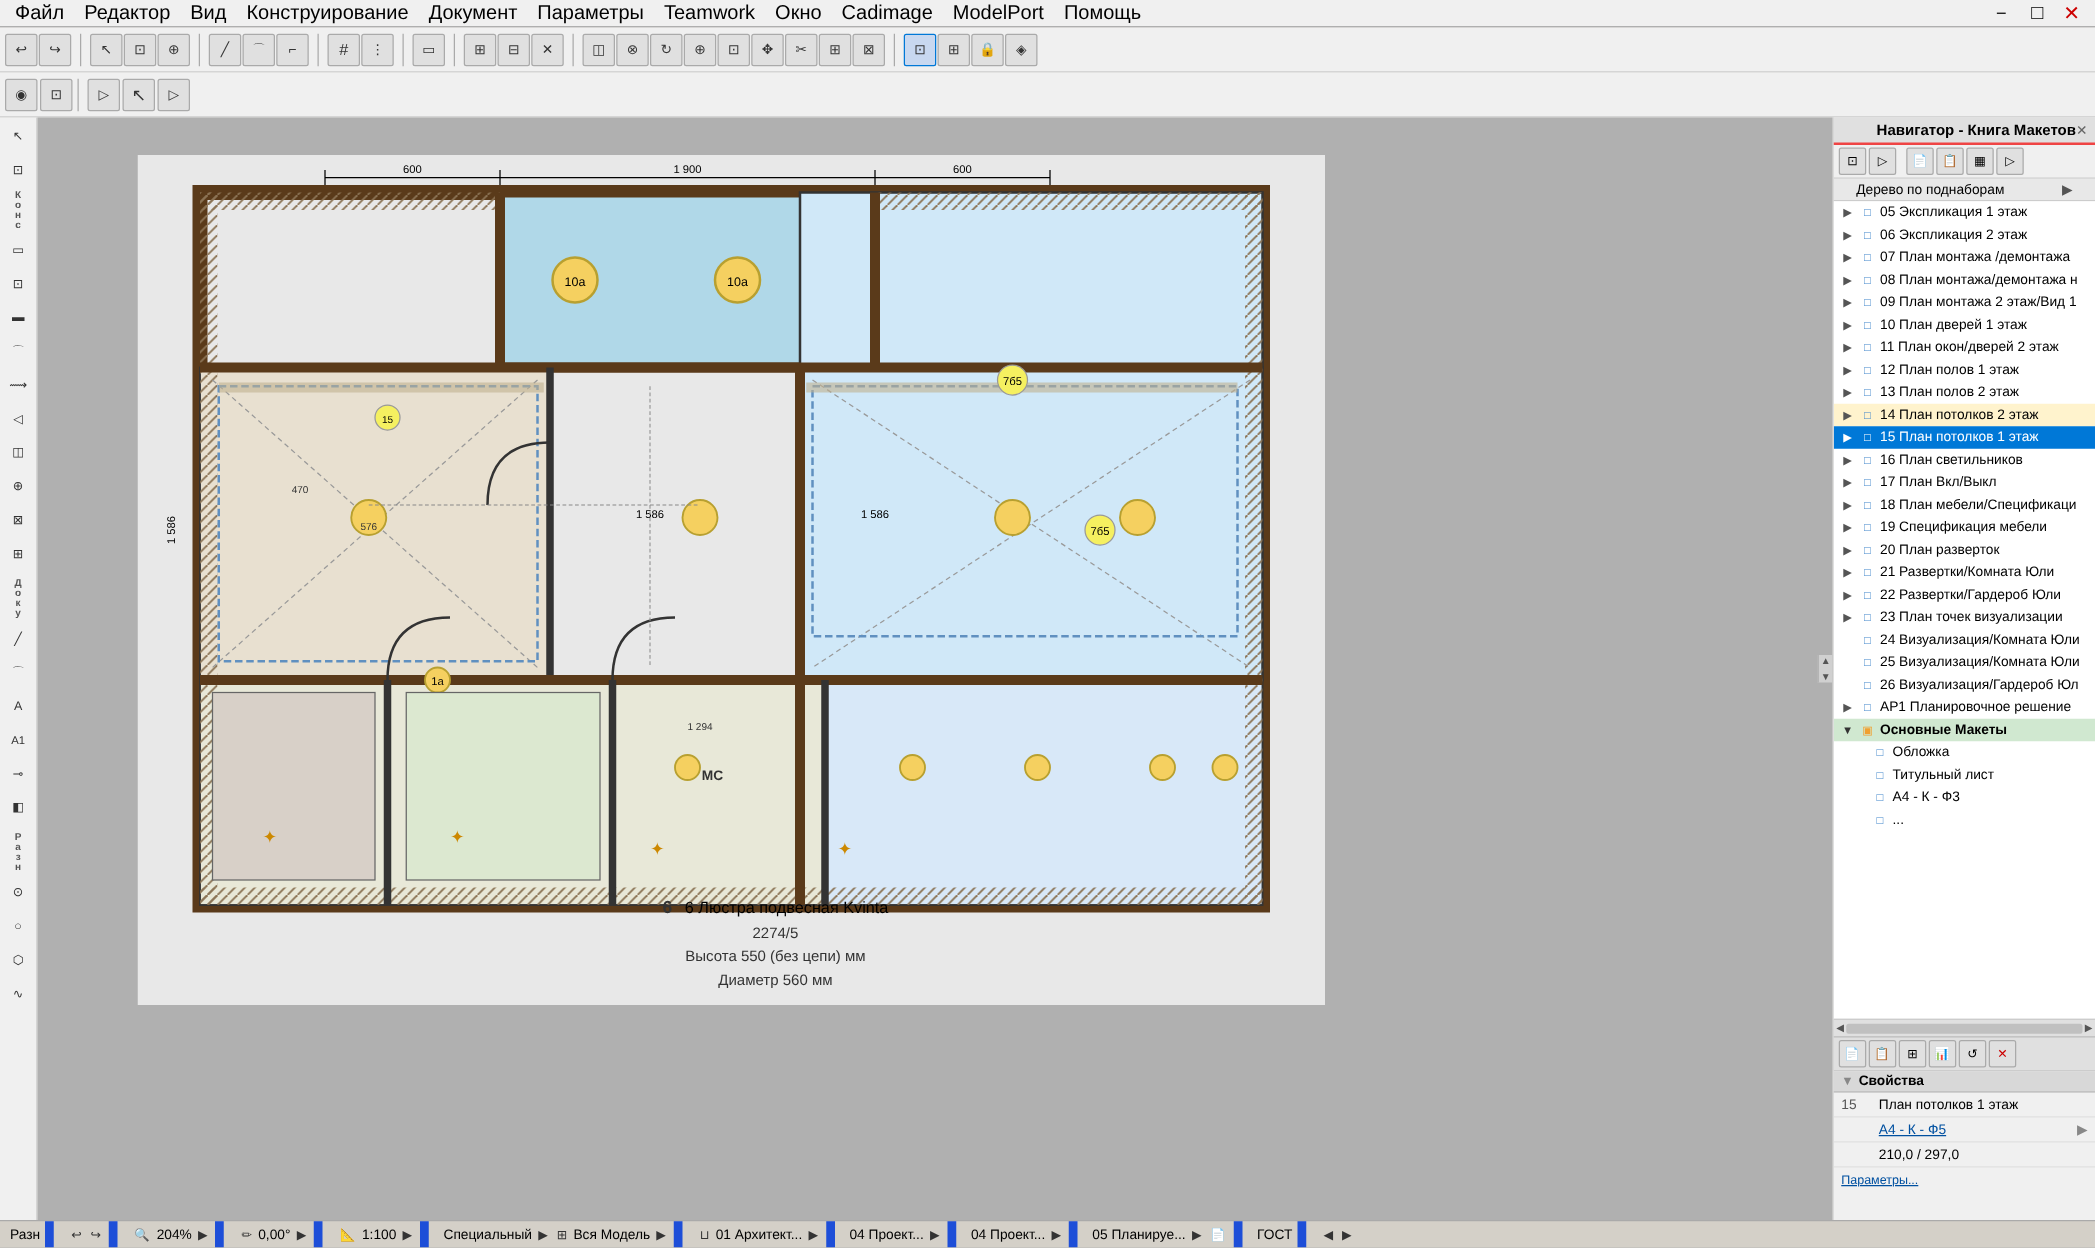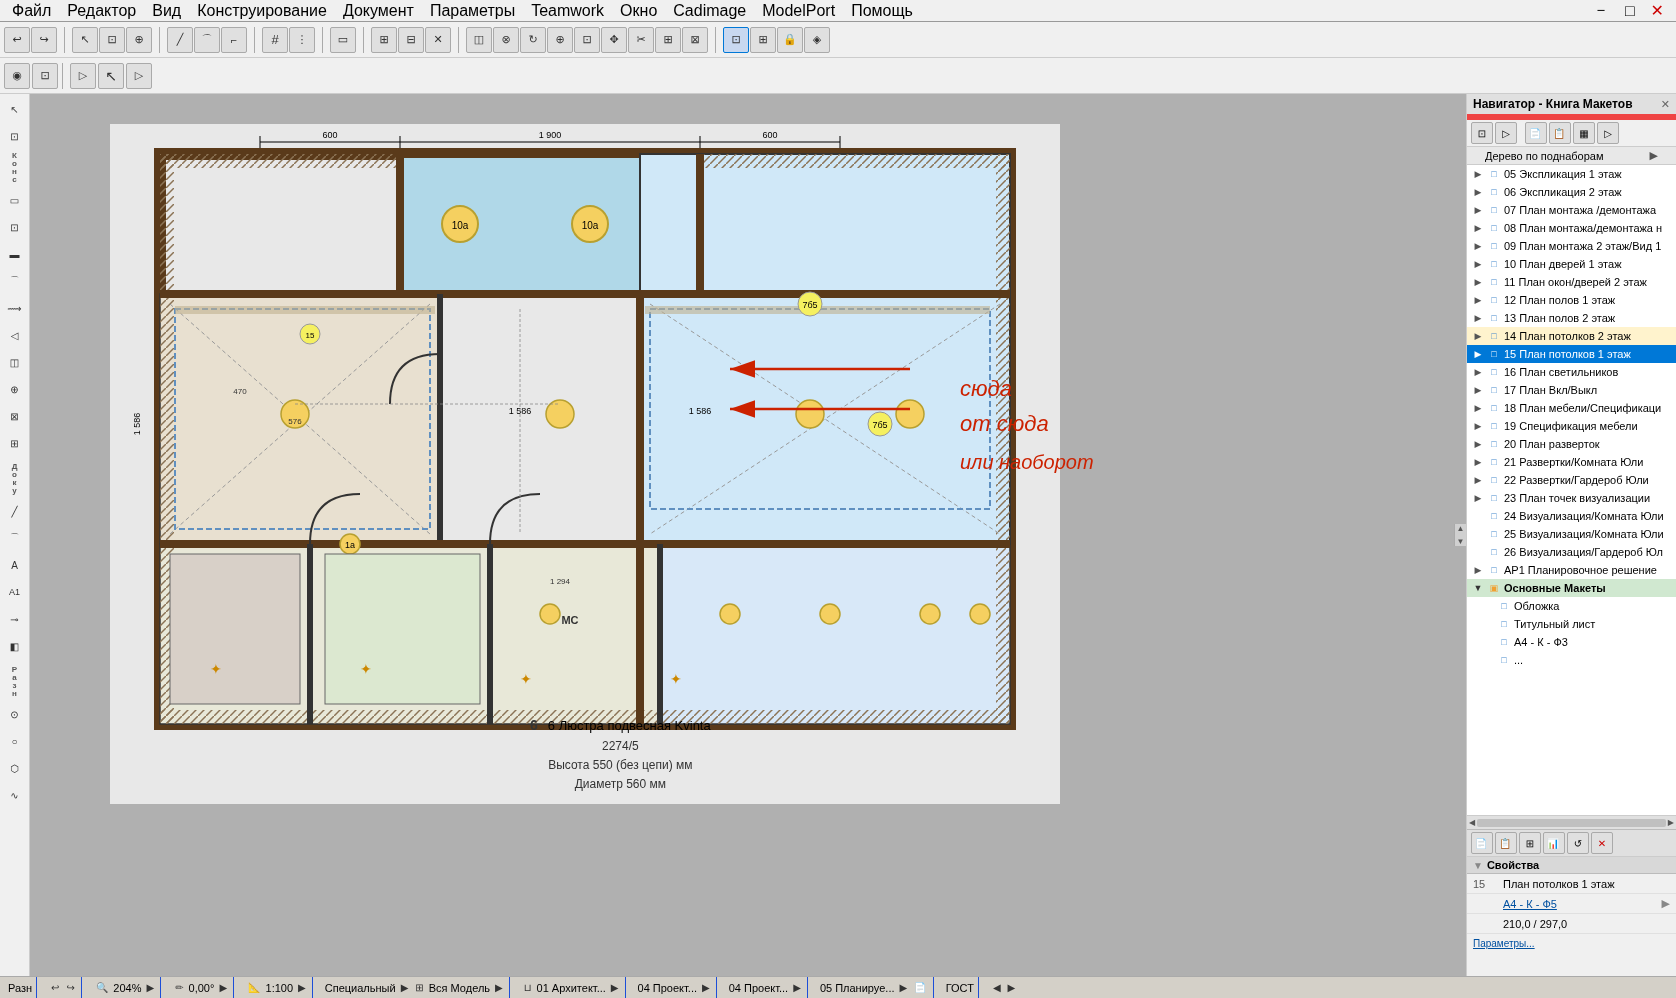--- a/index.html
+++ b/index.html
@@ -103,25 +103,25 @@
     
     #right-panel {
       width: 210px;
       background: #f0f0f0;
       border-left: 1px solid #ccc;
       display: flex;
       flex-direction: column;
     }
     #navigator-header {
       background: #e0e0e0;
-      border-bottom: 6px solid #ef4444;
+      border-bottom: 2px solid #ef4444;
       padding: 3px 6px;
       display: flex;
       align-items: center;
-      justify-content: space-between;
+      justify-content: flex-end;
     }
     #navigator-title {
       font-size: 12px;
       font-weight: bold;
       color: #000;
     }
     #navigator-close {
       cursor: pointer;
       font-size: 11px;
       color: #666;
@@ -266,21 +266,21 @@
       padding: 0 4px;
       gap: 8px;
       font-size: 11px;
       color: #000;
     }
     .status-item {
       display: flex;
       align-items: center;
       gap: 3px;
       padding: 0 4px;
-      border-right: 1px solid #1d4ed8;
+      border-right: 7px solid #1d4ed8;
       height: 100%;
     }
     .status-item:last-child { border-right: none; }
     .status-btn {
       cursor: pointer;
       font-size: 10px;
       color: #333;
       padding: 0 2px;
     }
 
@@ -582,37 +582,20 @@
     <div id="info-text-box">
       <div style="display:flex;gap:10px;align-items:baseline;justify-content:center">
         <span style="font-size:14px;font-weight:bold;color:#333">6</span>
         <span style="font-size:13px;color:#000">6   Люстра подвесная Kvinta</span>
       </div>
       <div style="font-size:12px;color:#333;text-align:center">2274/5</div>
       <div style="font-size:12px;color:#333;text-align:center">Высота 550 (без цепи) мм</div>
       <div style="font-size:12px;color:#333;text-align:center">Диаметр 560 мм</div>
     </div>
 
-    <div id="annotation-text">
-      <div style="font-size:22px;font-weight:normal;color:#cc2200;margin-bottom:4px">сюда</div>
-      <div style="font-size:22px;font-weight:normal;color:#cc2200;margin-bottom:8px">от сюда</div>
-      <div style="font-size:20px;font-weight:normal;color:#cc2200">или наоборот</div>
-
-      <svg width="300" height="120" viewBox="0 0 300 120" style="position:absolute;top:-30px;left:-250px">
-
-        <defs>
-          <marker id="arrowhead" markerWidth="10" markerHeight="7" refX="10" refY="3.5" orient="auto">
-            <polygon points="0 0, 10 3.5, 0 7" fill="#cc2200"></polygon>
-          </marker>
-        </defs>
-        <line x1="200" y1="25" x2="20" y2="25" stroke="#cc2200" stroke-width="2.5" marker-end="url(#arrowhead)"></line>
-
-        <line x1="200" y1="65" x2="20" y2="65" stroke="#cc2200" stroke-width="2.5" marker-end="url(#arrowhead)"></line>
-      </svg>
-    </div>
 
     <div style="position:absolute;top:50%;right:0;transform:translateY(-50%);width:12px;background:#d0d0d0;border-left:1px solid #aaa;display:flex;flex-direction:column;align-items:center">
       <div style="font-size:8px;color:#555;cursor:pointer">▲</div>
       <div style="flex:1;width:10px;background:#a0a0a0;margin:2px 0;border-radius:2px;height:60px"></div>
       <div style="font-size:8px;color:#555;cursor:pointer">▼</div>
     </div>
   </div>
 
   <div id="right-panel">
 

